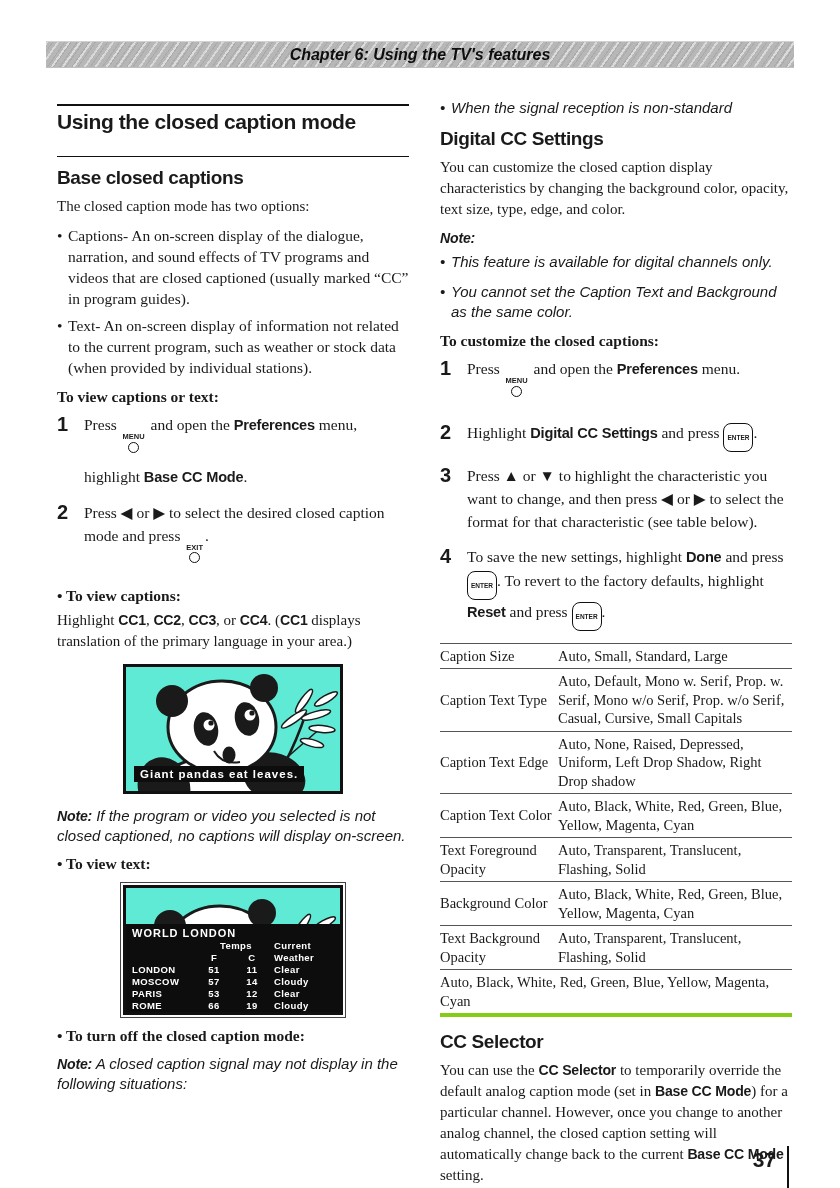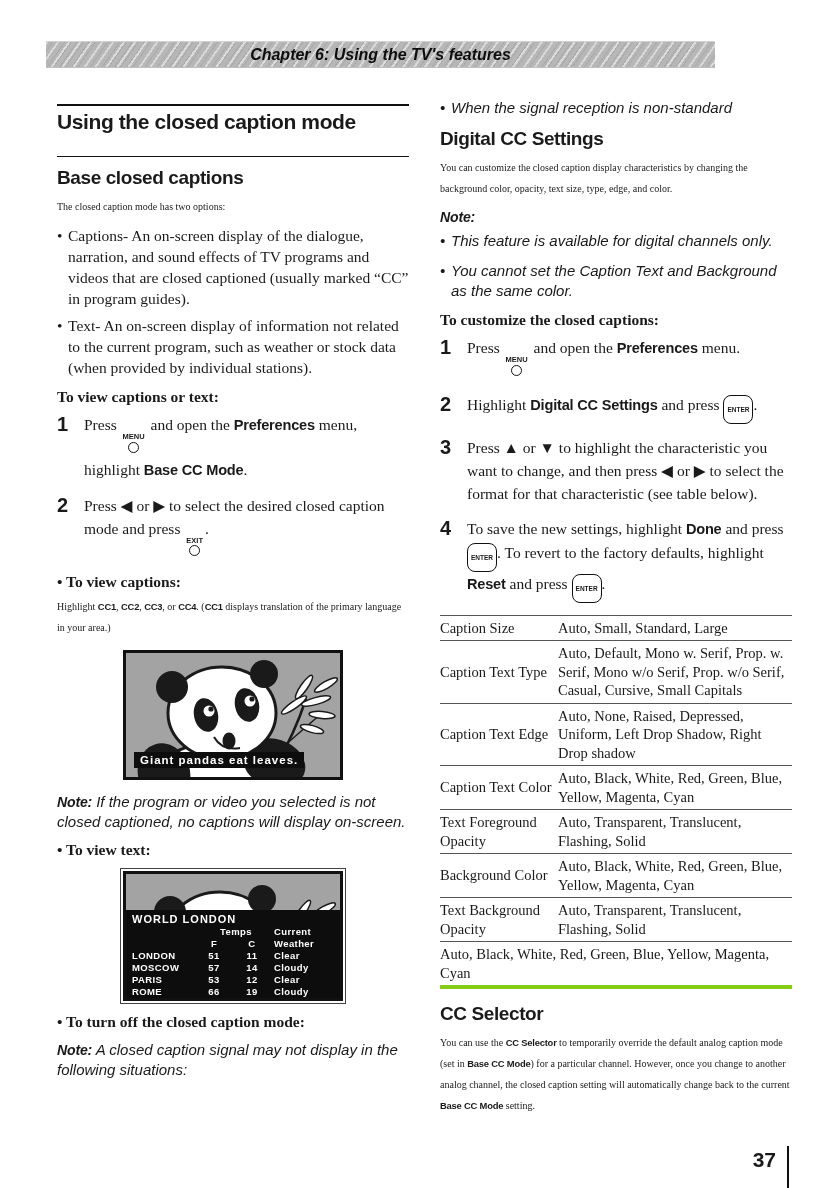--- a/index.html
+++ b/index.html
@@ -1,21 +1,21 @@
 <!DOCTYPE html>
 <html><head>
 <meta charset="utf-8">
 <style>
   html,body{margin:0;padding:0;}
   body{
     width:840px;height:1188px;position:relative;background:#ffffff;
     font-family:"Liberation Serif",serif;color:#1a1a1a;overflow:hidden;
   }
   .chapter-band{
-    position:absolute;left:46px;top:42px;width:669px;height:25px;
+    position:absolute;left:46px;top:42px;width:748px;height:25px;
     background:
       repeating-linear-gradient(125deg, rgba(255,255,255,.5) 0 2px, rgba(255,255,255,0) 2px 9px),
       repeating-linear-gradient(125deg, rgba(0,0,0,.07) 0 1px, rgba(0,0,0,0) 1px 5px),
       #b7b7b7;
     display:flex;align-items:center;justify-content:center;
     box-shadow:0 1px 0 rgba(0,0,0,.25), 0 -1px 0 rgba(0,0,0,.18);
   }
   .chapter-band .title{
     font-family:"Liberation Sans",sans-serif;font-style:italic;font-weight:bold;
     font-size:16px;color:#0d0d0d;letter-spacing:0;
@@ -26,47 +26,47 @@
 
   .h1{
     font-family:"Liberation Sans",sans-serif;font-weight:bold;font-size:21px;
     letter-spacing:-0.4px;border-top:2px solid #111;border-bottom:1.5px solid #111;
     padding:4px 0 22px;margin:0 0 8px;
   }
   .h2{
     font-family:"Liberation Sans",sans-serif;font-weight:bold;font-size:19px;
     letter-spacing:-0.4px;margin:10px 0 7px;
   }
-  .p{font-size:10px;line-height:21px;margin:0 0 8px;}
+  .p{font-size:15px;line-height:21px;margin:0 0 8px;}
   .runin{font-weight:bold;font-size:15.5px;margin:10px 0 7px;}
   .bullet-item{display:flex;font-size:15.5px;line-height:21px;margin:0 0 6px;}
   .bullet-item .marker{flex:none;width:11px;}
   .bullet-item .btext{flex:1;}
   .bullet-head{font-weight:bold;font-size:15.5px;margin:9px 0 5px;}
 
   .step{display:flex;margin:0 0 12px;}
   .step .num{flex:none;width:27px;font-family:"Liberation Sans",sans-serif;font-weight:bold;font-size:20px;line-height:22px;}
   .step .body{flex:1;font-size:15.5px;line-height:23px;}
 
   .bseg{font-family:"Liberation Sans",sans-serif;font-weight:bold;font-size:.94em;letter-spacing:-0.2px;}
 
   .note{font-family:"Liberation Sans",sans-serif;font-style:italic;font-size:15px;line-height:20px;margin:9px 0;}
   .note .bseg{font-style:italic;}
   .inote .bullet-item{font-family:"Liberation Sans",sans-serif;font-style:italic;font-size:15px;line-height:20px;margin:0 0 10px;}
 
-  .keystack{display:inline-flex;flex-direction:column;align-items:center;vertical-align:-9px;line-height:1;margin:5px 2px;}
+  .keystack{display:inline-flex;flex-direction:column;align-items:center;vertical-align:-9px;line-height:1;margin:12px 2px;}
   .keylabel{font-family:"Liberation Sans",sans-serif;font-weight:bold;font-size:7.5px;letter-spacing:0;}
   .keycircle{width:9px;height:9px;border:1.3px solid #111;border-radius:50%;margin-top:1px;background:#fff;}
   .enterkey{
     display:inline-block;border:1.3px solid #111;border-radius:8px;
     font-family:"Liberation Sans",sans-serif;font-weight:bold;font-size:6.5px;
     padding:2px 3px;vertical-align:-2px;letter-spacing:0;background:#fff;
   }
 
-  .figure{position:relative;width:214px;height:124px;border:3px solid #111;margin:12px auto;background:#a3a3a3;overflow:hidden;}
+  .figure{position:relative;width:214px;height:124px;border:3px solid #111;margin:12px auto;background:#5eead4;overflow:hidden;}
   .figure.framed{outline:1px solid #444;outline-offset:2px;}
   .fig-caption{
     position:absolute;left:8px;bottom:9px;background:#0d0d0d;color:#fff;
     font-family:"Liberation Sans",sans-serif;font-weight:bold;font-size:11.5px;
     padding:2px 6px;letter-spacing:1px;white-space:nowrap;
   }
   .weather-overlay{
     position:absolute;left:0;right:0;bottom:0;top:36px;background:#0d0d0d;color:#fff;
     padding:3px 6px 0 6px;font-family:"Liberation Sans",sans-serif;font-weight:bold;
   }

